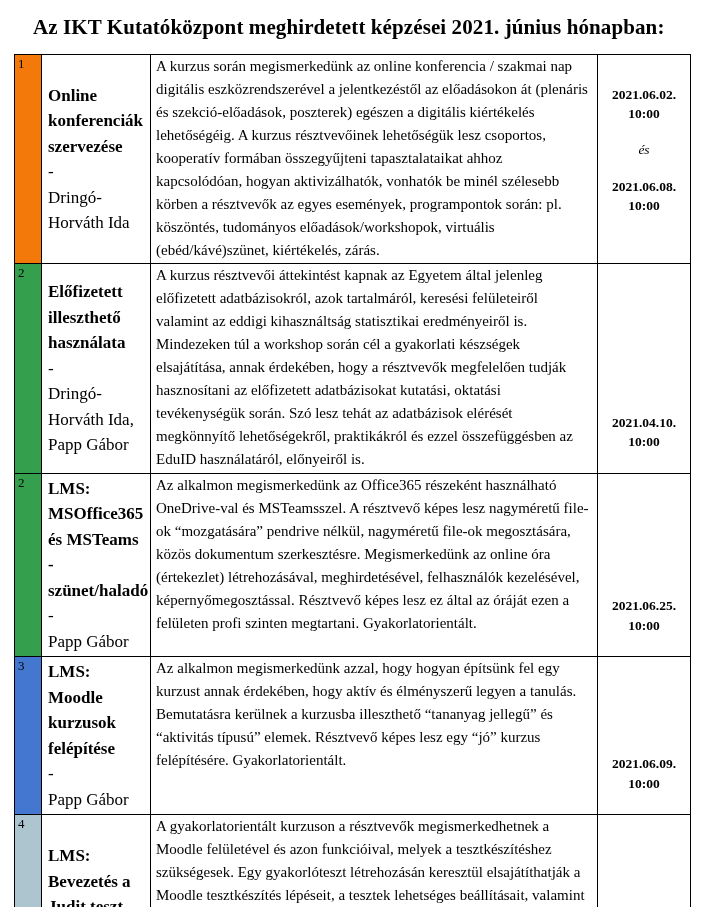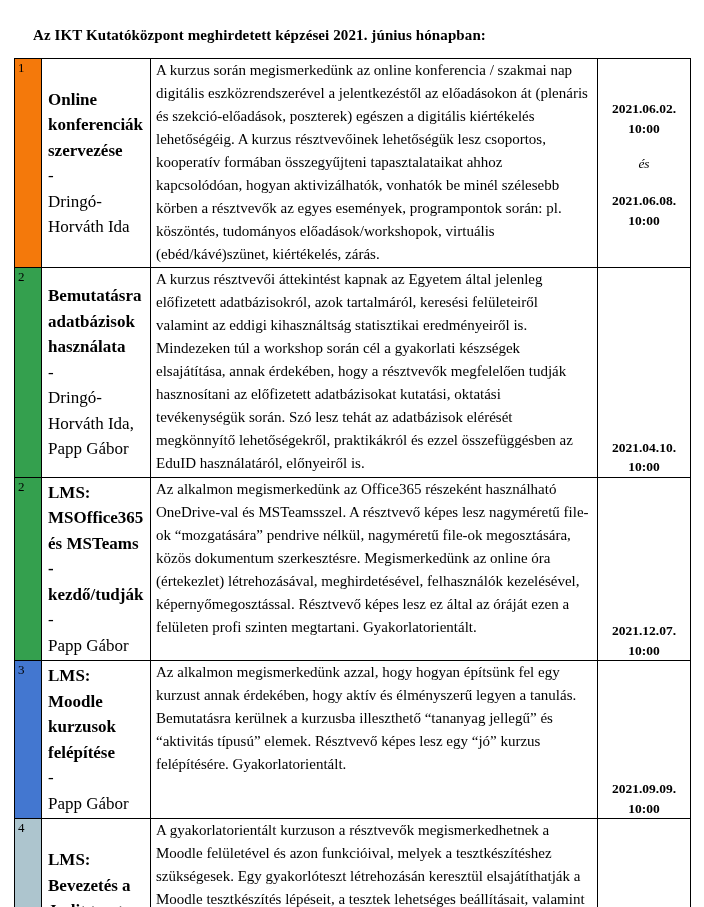--- a/index.html
+++ b/index.html
@@ -5,23 +5,23 @@
   html, body {
     margin: 0;
     padding: 0;
     background: #ffffff;
     width: 704px;
     height: 907px;
     font-family: "Liberation Serif", "DejaVu Serif", serif;
     color: #000000;
   }
   .doc-title {
-    font-size: 15px;
+    font-size: 21px;
     font-weight: bold;
-    margin: 27px 0 14px 33px;
+    margin: 15px 0 14px 33px;
     letter-spacing: 0.1px;
   }
   table.courses {
     border-collapse: collapse;
     table-layout: fixed;
     margin-left: 14px;
     width: 676px;
   }
   td {
     border: 1px solid #000000;
@@ -49,21 +49,21 @@
     padding: 0 5px 2px 5px;
     font-size: 15px;
     line-height: 1.53;
     text-align: left;
   }
   td.date-cell {
     text-align: center;
     font-size: 13.5px;
     line-height: 1.45;
     vertical-align: bottom;
-    padding: 3px 2px 0 2px;
+    padding: 3px 2px 21px 2px;
   }
   td.date-cell.center { vertical-align: middle; }
   .session-date { font-weight: bold; }
   .session-time { font-weight: bold; }
   .conjunction { margin: 16px 0 17px 0; font-weight: normal; font-style: italic; }
 </style>
 </head>
 <body>
 
 <div class="doc-title">Az IKT Kutatóközpont meghirdetett képzései 2021. június hónapban:</div>
@@ -94,60 +94,60 @@
       <div>
         <div class="session-date">2021.06.08.</div>
         <div class="session-time">10:00</div>
       </div>
     </td>
   </tr>
 
   <tr style="height:195px;">
     <td class="num-cell" style="background-color: rgb(52, 160, 78);">2</td>
     <td class="title-cell">
-      <div class="course-title">Bemutatásra adatbázisok használata</div>
+      <div class="course-title">Előfizetett illeszthető használata</div>
       <div class="separator">-</div>
       <div class="instructor">Dringó-Horváth Ida, Papp Gábor</div>
     </td>
     <td class="desc-cell">A kurzus résztvevői áttekintést kapnak az Egyetem által jelenleg előfizetett adatbázisokról, azok tartalmáról, keresési felületeiről valamint az eddigi kihasználtság statisztikai eredményeiről is. Mindezeken túl a workshop során cél a gyakorlati készségek elsajátítása, annak érdekében, hogy a résztvevők megfelelően tudják hasznosítani az előfizetett adatbázisokat kutatási, oktatási tevékenységük során. Szó lesz tehát az adatbázisok elérését megkönnyítő lehetőségekről, praktikákról és ezzel összefüggésben az EduID használatáról, előnyeiről is.</td>
     <td class="date-cell">
       <div>
         <div class="session-date">2021.04.10.</div>
         <div class="session-time">10:00</div>
       </div>
     </td>
   </tr>
 
   <tr style="height:157px;">
     <td class="num-cell" style="background-color: rgb(52, 160, 78);">2</td>
     <td class="title-cell">
-      <div class="course-title">LMS: MSOffice365 és MSTeams - kezdő/tudják</div>
+      <div class="course-title">LMS: MSOffice365 és MSTeams - szünet/haladó</div>
       <div class="separator">-</div>
       <div class="instructor">Papp Gábor</div>
     </td>
     <td class="desc-cell">Az alkalmon megismerkedünk az Office365 részeként használható OneDrive-val és MSTeamsszel. A résztvevő képes lesz nagyméretű file-ok “mozgatására” pendrive nélkül, nagyméretű file-ok megosztására, közös dokumentum szerkesztésre. Megismerkedünk az online óra (értekezlet) létrehozásával, meghirdetésével, felhasználók kezelésével, képernyőmegosztással. Résztvevő képes lesz ez által az óráját ezen a felületen profi szinten megtartani. Gyakorlatorientált.</td>
     <td class="date-cell">
       <div>
-        <div class="session-date">2021.12.07.</div>
+        <div class="session-date">2021.06.25.</div>
         <div class="session-time">10:00</div>
       </div>
     </td>
   </tr>
 
   <tr style="height:114px;">
     <td class="num-cell" style="background-color: rgb(67, 119, 208);">3</td>
     <td class="title-cell">
       <div class="course-title">LMS: Moodle kurzusok felépítése</div>
       <div class="separator">-</div>
       <div class="instructor">Papp Gábor</div>
     </td>
     <td class="desc-cell">Az alkalmon megismerkedünk azzal, hogy hogyan építsünk fel egy kurzust annak érdekében, hogy aktív és élményszerű legyen a tanulás. Bemutatásra kerülnek a kurzusba illeszthető “tananyag jellegű” és “aktivitás típusú” elemek. Résztvevő képes lesz egy “jó” kurzus felépítésére. Gyakorlatorientált.</td>
     <td class="date-cell">
       <div>
-        <div class="session-date">2021.09.09.</div>
+        <div class="session-date">2021.06.09.</div>
         <div class="session-time">10:00</div>
       </div>
     </td>
   </tr>
 
   <tr style="height:197px;">
     <td class="num-cell" style="background-color: rgb(173, 197, 206);">4</td>
     <td class="title-cell">
       <div class="course-title">LMS: Bevezetés a Judit teszt készítésbe</div>
       <div class="separator">-</div>

